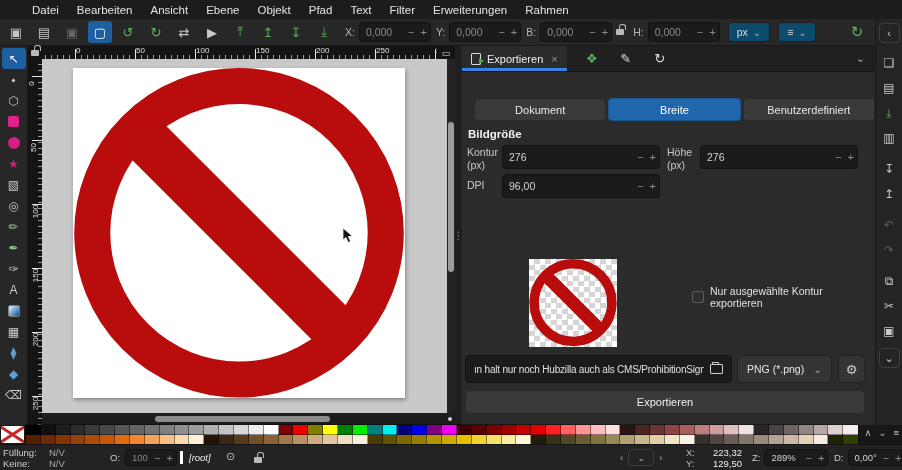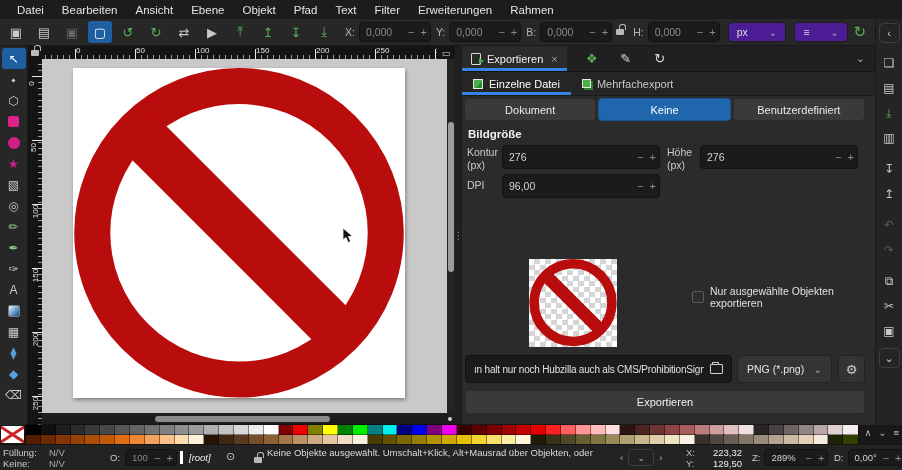--- a/index.html
+++ b/index.html
@@ -1,35 +1,35 @@
 <!DOCTYPE html>
 <html lang="de"><head>
 <meta charset="utf-8">
 <style>
   *{box-sizing:border-box;margin:0;padding:0;user-select:none}
   body{background:#111;font-family:"Liberation Sans","DejaVu Sans",sans-serif}
   #app{position:relative;width:902px;height:470px;background:#242424;overflow:hidden;color:#ddd}
 
   
-  #menubar{position:absolute;left:0;top:0;right:0;height:19px;background:#1c1c1c;display:flex;align-items:center;padding-left:8px;font-size:11.5px;color:#e4e4e4}
+  #menubar{position:absolute;left:0;top:0;right:0;height:19px;background:#1c1c1c;display:flex;align-items:center;padding-left:23px;font-size:11.5px;color:#e4e4e4}
   .menu-item{padding:2px 9px;border-radius:3px}
 
   
   #toolbar{position:absolute;left:0;top:19px;right:27px;height:27px;background:#272727;border-bottom:1px solid #181818;display:flex;align-items:center;padding-left:4px}
   .tb-btn{width:24px;height:22px;display:flex;align-items:center;justify-content:center;font-size:13px;color:#c9c9c9;border-radius:3px;margin-right:4px;flex:none}
   .tb-btn.active{background:#1d5fa0;color:#fff}
   .tb-btn.dim{color:#666}
   .tb-btn.green{color:#58b058}
   .tb-field{display:flex;align-items:center;margin-left:5px;font-size:10.5px;color:#b5b5b5;flex:none}
   .spin{display:flex;align-items:center;background:#1b1b1b;border:1px solid #121212;border-radius:4px;font-size:10.5px;color:#d2d2d2;height:20px}
   .spin .val{flex:1;padding:0 6px;white-space:nowrap;overflow:hidden}
   .spin .dimval{color:#8a8a8a}
   .spin .sm{color:#8c8c8c;padding:0 3px;font-size:11px;flex:none}
   .tb-field .spin{width:72px;margin-left:4px}
-  .tb-select{display:flex;align-items:center;gap:21px;background:#4c1d95;border:1px solid #1d1d1d;border-radius:4px;height:20px;padding:0 8px;font-size:10.5px;margin-left:8px;color:#ddd;flex:none}
+  .tb-select{display:flex;align-items:center;gap:5px;background:#0c4a6e;border:1px solid #1d1d1d;border-radius:4px;height:20px;padding:0 8px;font-size:10.5px;margin-left:8px;color:#ddd;flex:none}
   .lockico{width:8px;height:6px;background:#b9b9b9;border-radius:1px;position:relative;margin:0 4px;flex:none}
   .lockico::before{content:"";position:absolute;top:-5px;left:3px;width:5px;height:5px;border:1.5px solid #b9b9b9;border-bottom:none;border-radius:3px 3px 0 0}
 
   
   #toolbox{position:absolute;left:0;top:46px;width:28px;bottom:45px;background:#272727;border-right:1px solid #191919;display:flex;flex-direction:column;align-items:center;padding-top:2px}
   .tool{width:24px;height:21px;display:flex;align-items:center;justify-content:center;font-size:12px;color:#c9c9c9;border-radius:3px;flex:none}
   .tool.active{background:#1d5fa0;color:#fff}
   .shape-square{width:11px;height:11px;border-radius:2px}
   .shape-circle{width:12px;height:12px;border-radius:50%}
   .shape-gradient{width:12px;height:12px;border-radius:2px;background:linear-gradient(135deg,#cfe8ff 10%,#1d5fa0 90%);border:1px solid #7d7d7d}
@@ -67,21 +67,21 @@
   .page-ico::after{content:"";position:absolute;right:-4px;bottom:0;border-left:5px solid #4caf50;border-top:3px solid transparent;border-bottom:3px solid transparent}
   .dlg-tab .close{color:#9a9a9a;font-size:11px;margin-left:2px}
   .dlg-icon{width:34px;text-align:center;font-size:13px;color:#d8d8d8}
   .dlg-icon.green{color:#58b058}
   #dlg-chevron{margin-left:auto;margin-right:10px;color:#aaa;font-size:11px}
   #subtabs{position:absolute;top:26px;left:0;right:0;height:24px;display:flex;align-items:center;background:#252525;border-bottom:1px solid #191919}
   .subtab{display:flex;align-items:center;gap:6px;padding:0 11px;height:100%;color:#c8c8c8;font-size:11px}
   .subtab.active{color:#fff;box-shadow:inset 0 -3px 0 #3584e4}
   .img-ico{width:10px;height:10px;border:1px solid #e6e6e6;background:linear-gradient(135deg,#49b049 60%,#2f8d2f 60%);flex:none}
   .multi-ico{width:9px;height:9px;border:1px solid #e6e6e6;background:#49b049;box-shadow:2px 2px 0 #2f7d2f;flex:none}
-  #area-row{position:absolute;top:52px;left:2px;width:401px;display:flex;gap:2px}
+  #area-row{position:absolute;top:52px;left:12px;width:401px;display:flex;gap:2px}
   .area-btn{flex:1;height:23px;display:flex;align-items:center;justify-content:center;background:#3a3a3a;border:1px solid #2b2b2b;border-radius:4px;color:#e9e9e9}
   .area-btn.active{background:#2066ad;border-color:#1a5590;color:#fff}
   #size-heading{position:absolute;top:82px;left:6px;font-weight:bold;font-size:11.5px;color:#f2f2f2}
   .f-label{position:absolute;font-size:10.5px;color:#c9c9c9;line-height:1.2}
   .abs{position:absolute}
   #preview{position:absolute;left:67px;top:213px;width:88px;height:88px;background:repeating-conic-gradient(#d5d5d5 0% 25%,#ffffff 0% 50%) 0 0/11px 11px}
   #preview svg{position:absolute;inset:0}
   #chk-row{position:absolute;left:230px;top:239px;display:flex;align-items:center;gap:6px;font-size:10.5px;color:#e2e2e2}
   .checkbox{width:12px;height:12px;background:#2e2e2e;border:1px solid #5c5c5c;border-radius:2px;flex:none}
   #bg-row{position:absolute;left:228px;top:258px;display:flex;align-items:center;gap:9px;font-size:10.5px;color:#e2e2e2}
@@ -283,34 +283,24 @@
         <span class="close">×</span>
       </div>
       <span id="dlg-icons" style="display:flex;margin-left:8px">
           <span class="dlg-icon green">❖</span>
           <span class="dlg-icon">✎</span>
           <span class="dlg-icon">↻</span>
         </span>
       <span id="dlg-chevron">⌄</span>
     </div>
 
-    <div id="subtabs">
-      <div class="subtab active">
-        <span class="img-ico"></span>
-        <span>Einzelne Datei</span>
-      </div>
-      <div class="subtab">
-        <span class="multi-ico"></span>
-        <span>Mehrfachexport</span>
-      </div>
-    </div>
 
     <div id="area-row">
       <div class="area-btn">Dokument</div>
-      <div class="area-btn active">Keine</div>
+      <div class="area-btn active">Breite</div>
       <div class="area-btn">Benutzerdefiniert</div>
     </div>
 
     <div id="size-heading">Bildgröße</div>
 
     <div class="f-label" style="left:5px;top:100px">
       <div>Kontur</div>
         <div>(px)</div>
     </div>
     <div class="spin abs" style="left:40px;top:99px;width:158px;height:24px">
@@ -336,21 +326,21 @@
 
     <div id="preview">
       <svg viewBox="0 0 276 276">
         <circle cx="138" cy="137" r="122" fill="none" stroke="#b90c0c" stroke-width="30"></circle>
         <rect x="13" y="117" width="250" height="40" fill="#b90c0c" transform="rotate(45 138 137)"></rect>
       </svg>
     </div>
 
     <div id="chk-row">
       <span class="checkbox"></span>
-      <span>Nur ausgewählte Objekten exportieren</span>
+      <span>Nur ausgewählte Kontur exportieren</span>
     </div>
 
     <div id="file-input">
       <span class="val">ın halt nur noch Hubzilla auch als CMS/ProhibitionSign2.png</span>
       <span class="folder-ico"></span>
     </div>
     <div id="fmt-select">
       <span>PNG (*.png)</span>
       <span class="chev">⌄</span>
     </div>
@@ -526,21 +516,20 @@
         <span class="val dimval">100</span>
         <span class="sm">−</span>
         <span class="sm">+</span>
       </div>
     </div>
     <div id="layer-mark"></div>
     <span id="layer-name">[root]</span>
     <span id="eye-ico">⊙</span>
     <span id="lock-ico" class="lockico"></span>
     <div id="status-msg">
-      <div>Keine Objekte ausgewählt. Umschalt+Klick, Alt+Mausrad über Objekten, oder</div>
     </div>
     <div id="pal-nav">
       <span>‹</span>
       <span class="nav-btn">
           <span>⌄</span>
         </span>
       <span>›</span>
     </div>
     <div id="coords">
       <div class="c-row">

